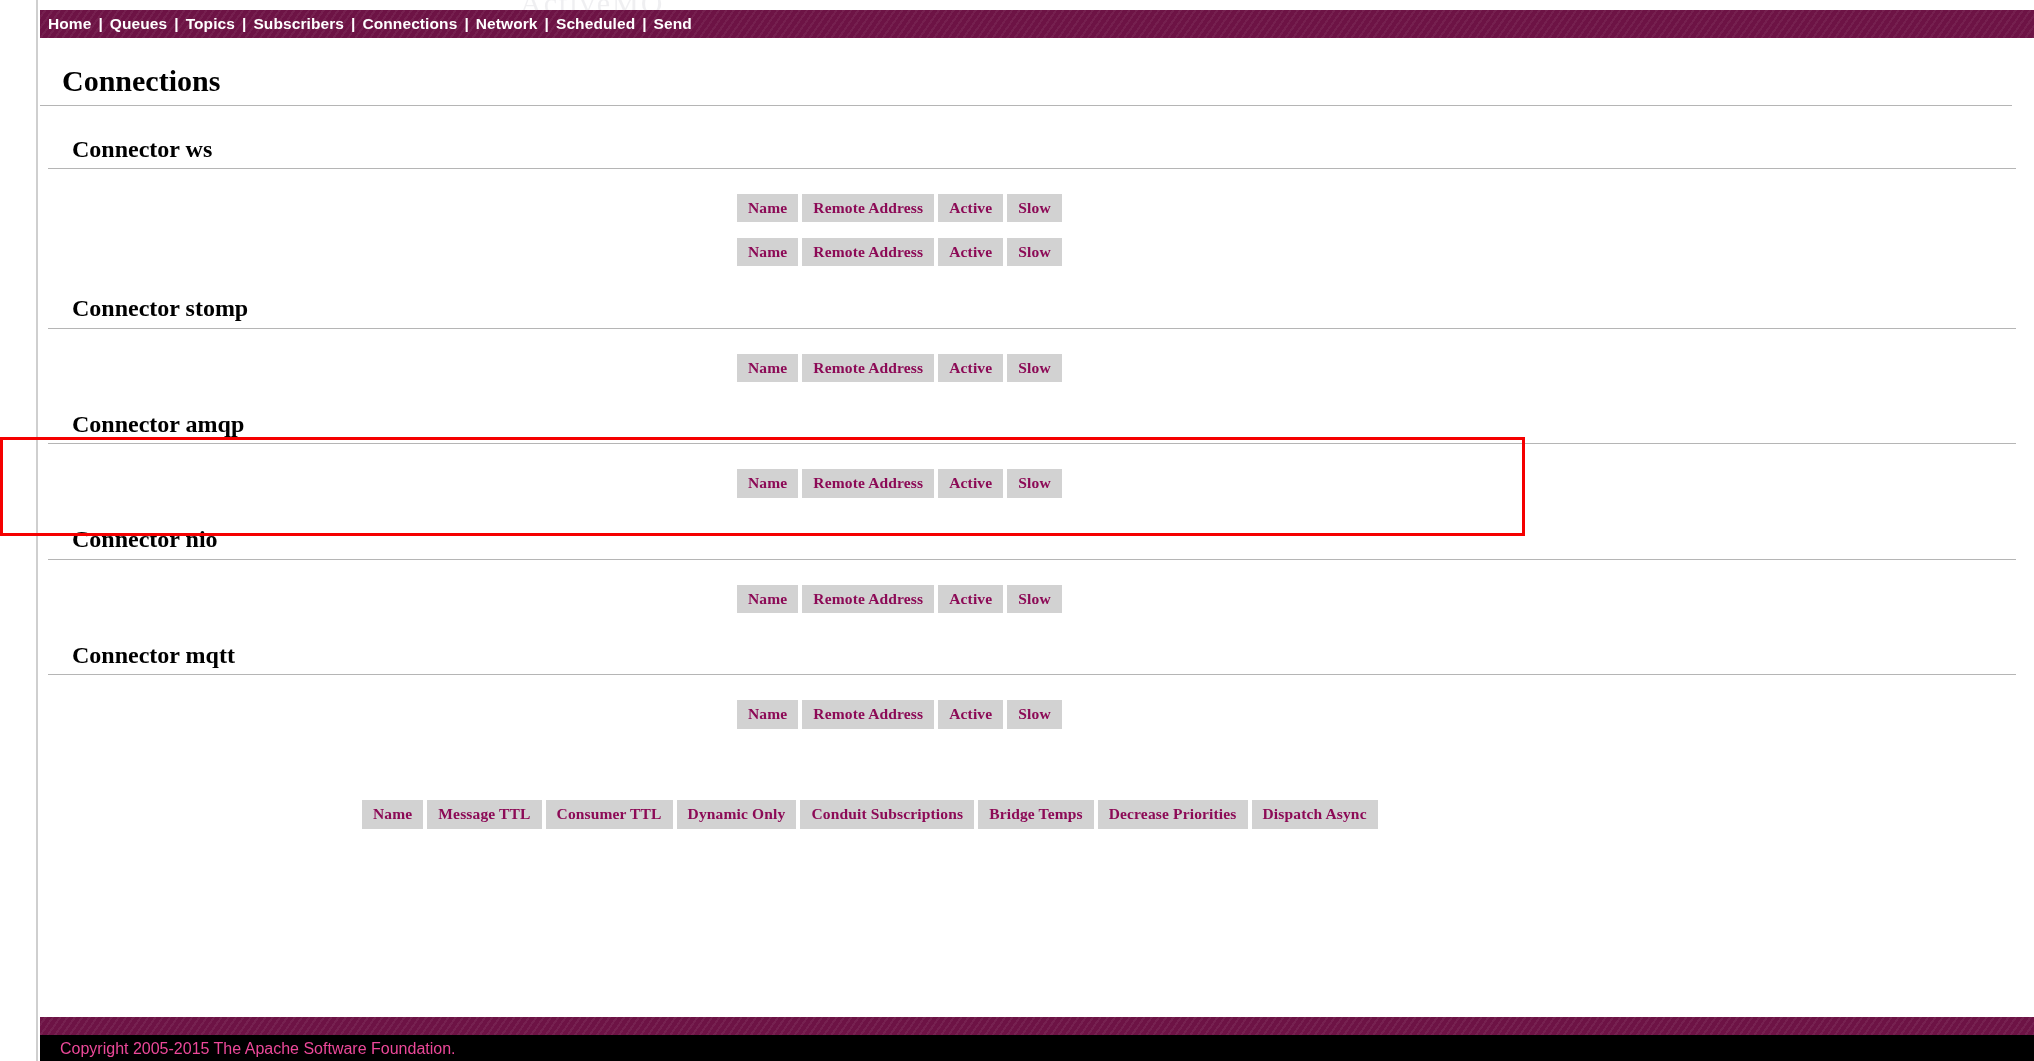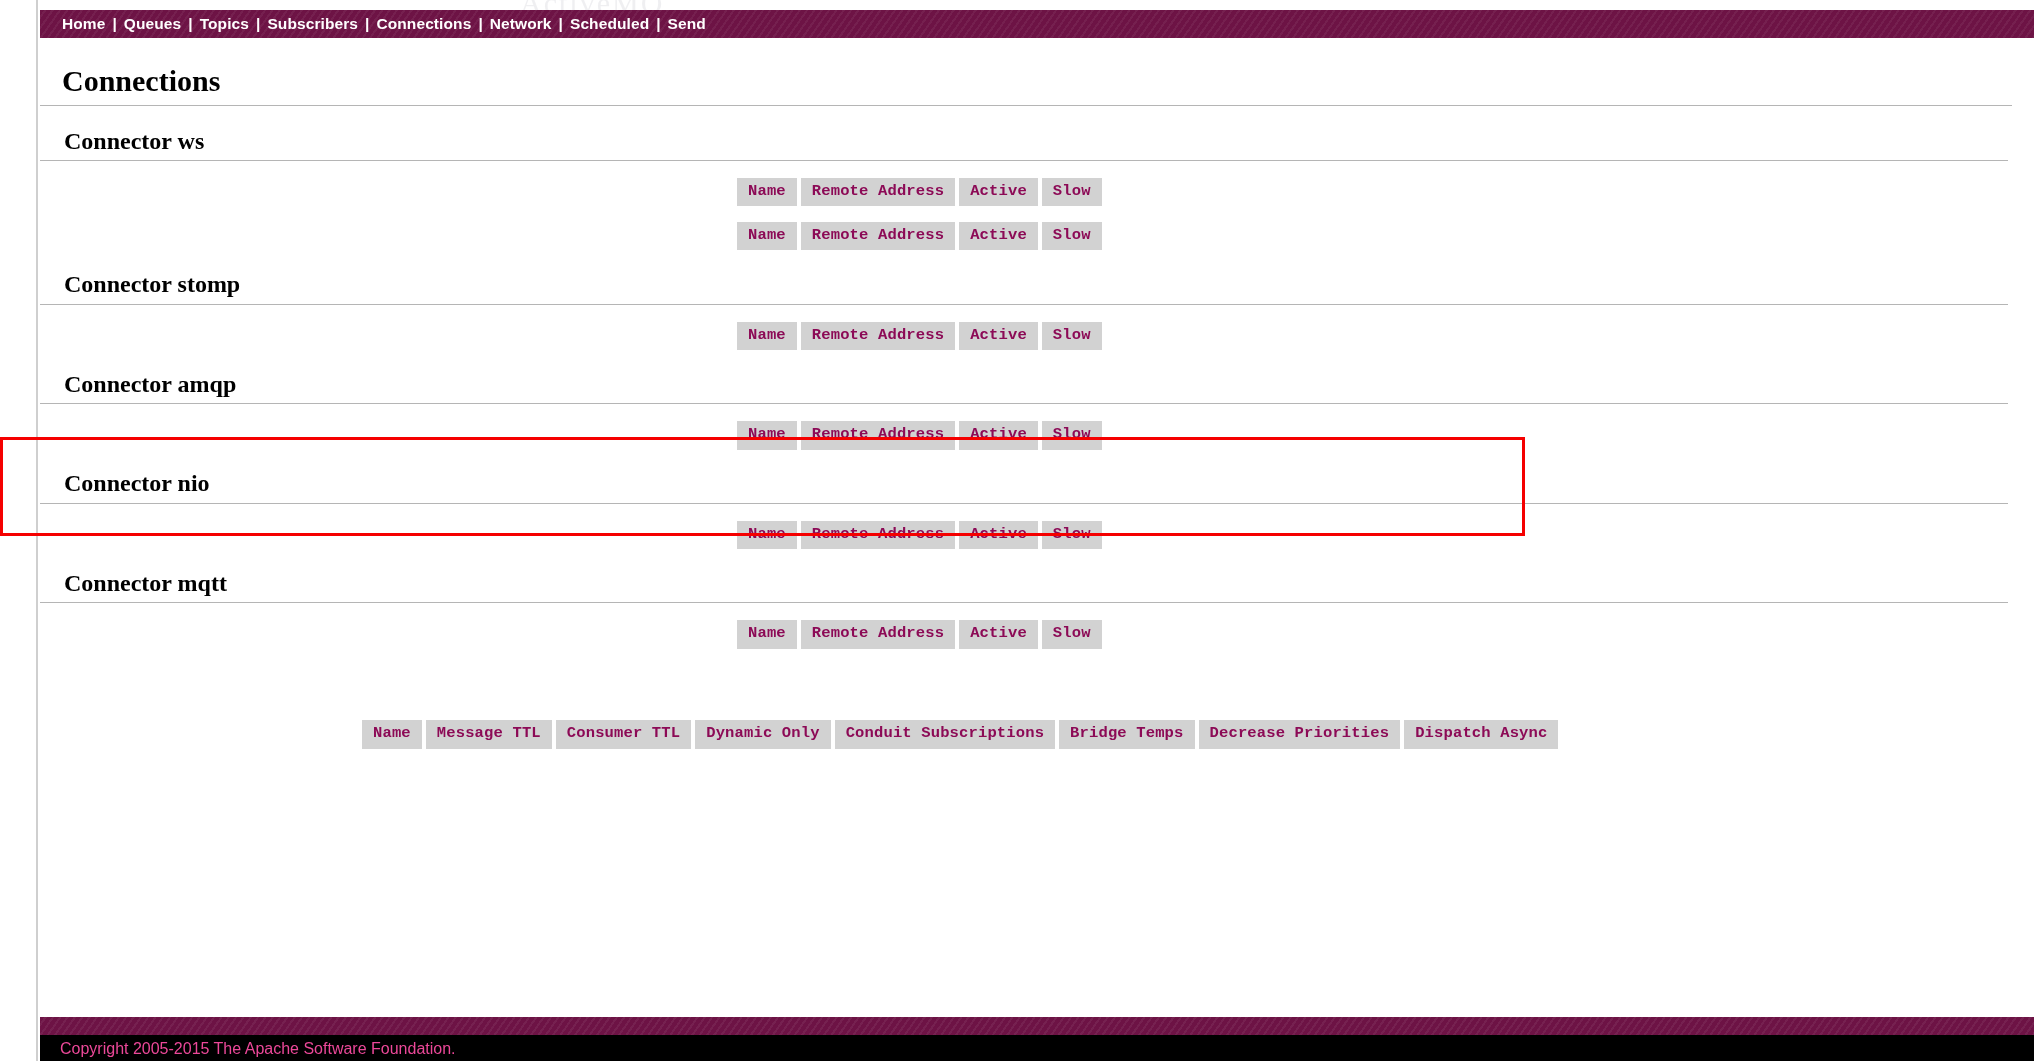--- a/index.html
+++ b/index.html
@@ -70,21 +70,21 @@
     background: #6d1345;
     background-image: repeating-linear-gradient(
         -55deg,
         rgba(255,255,255,0.055) 0px,
         rgba(255,255,255,0.055) 2px,
         rgba(0,0,0,0.0) 2px,
         rgba(0,0,0,0.0) 6px);
     display: flex;
     align-items: center;
     box-sizing: border-box;
-    padding-left: 22px;
+    padding-left: 8px;
   }
   .nav-link {
     color: #ffffff;
     font-size: 15.5px;
     font-weight: bold;
     font-family: "Liberation Sans", sans-serif;
     text-decoration: none;
     white-space: nowrap;
     letter-spacing: .1px;
   }
@@ -115,21 +115,21 @@
     width: 1972px;
     box-sizing: border-box;
     line-height: 1.15;
   }
 
   h2.section-title {
     font-family: "Liberation Serif", serif;
     font-size: 24px;
     font-weight: bold;
     color: #000000;
-    margin: 0;
+    margin: 8px;
     padding: 22px 0 5px 24px;
     border-bottom: 1px solid #b5b5b5;
     width: 1968px;
     box-sizing: border-box;
     line-height: 1.15;
   }
 
   
   .hdr-row {
     display: flex;
@@ -139,21 +139,21 @@
     padding-left: 697px;
     height: 44px;
     box-sizing: border-box;
   }
   .hdr-row.netconn {
     padding-left: 322px;
   }
   .hdr-cell {
     background: #d2d2d2;
     color: #8c0a56;
-    font-family: Liberation Mono, monospace;
+    font-family: Liberation Serif, serif;
     font-size: 15.5px;
     font-weight: bold;
     padding: 4px 11px 5px 11px;
     white-space: nowrap;
     line-height: 1.25;
     letter-spacing: .15px;
   }
 
   .connector-block { position: relative; }
 

